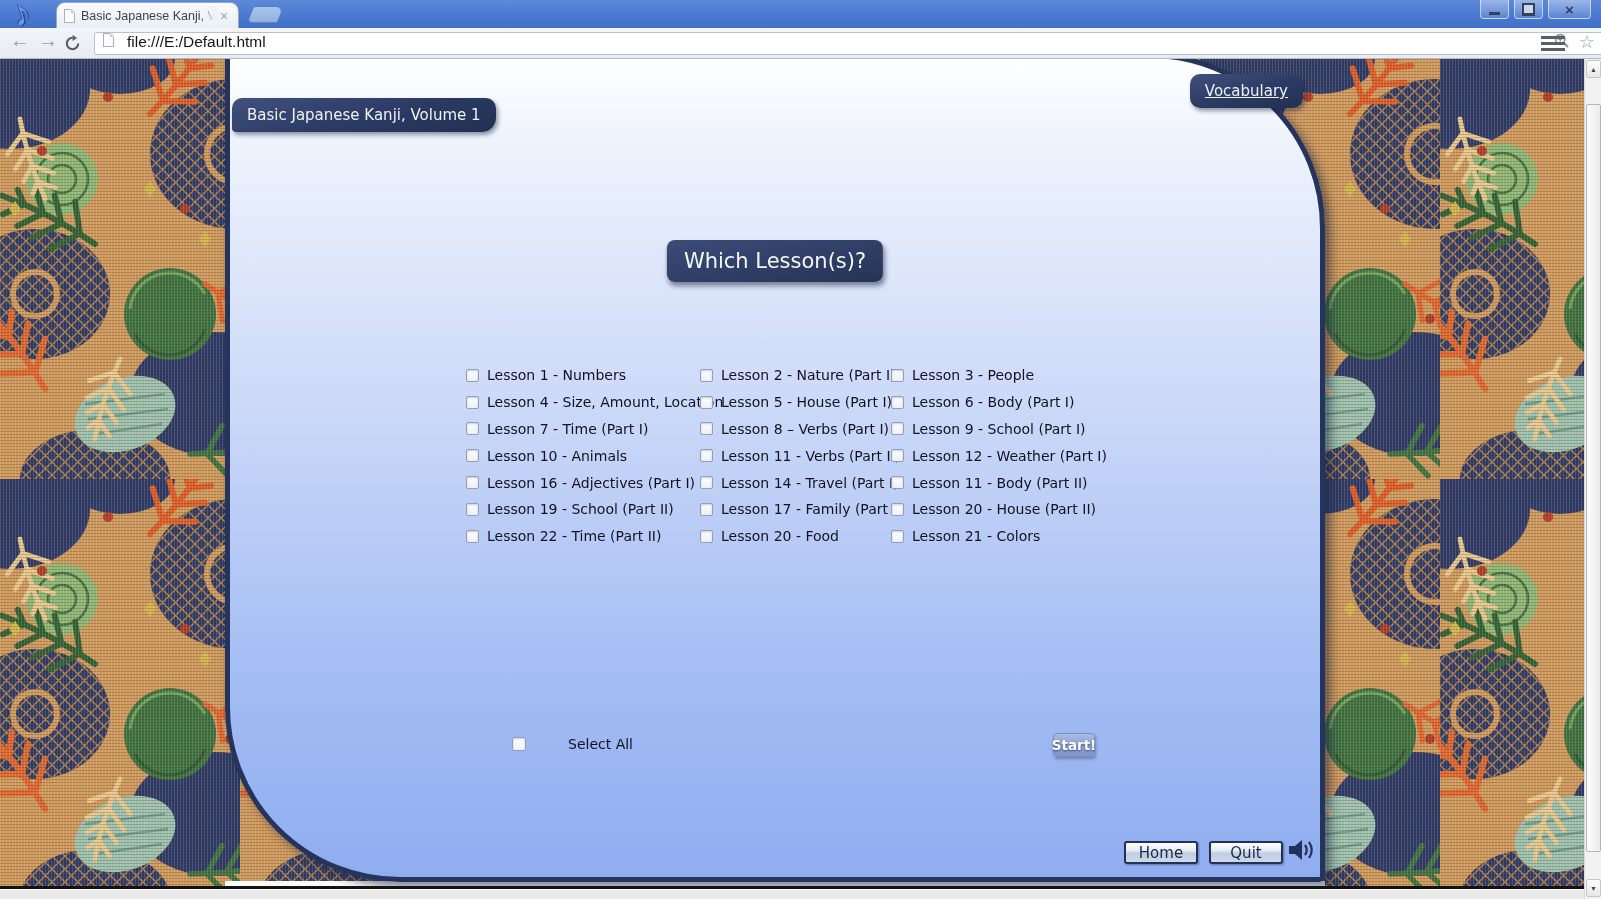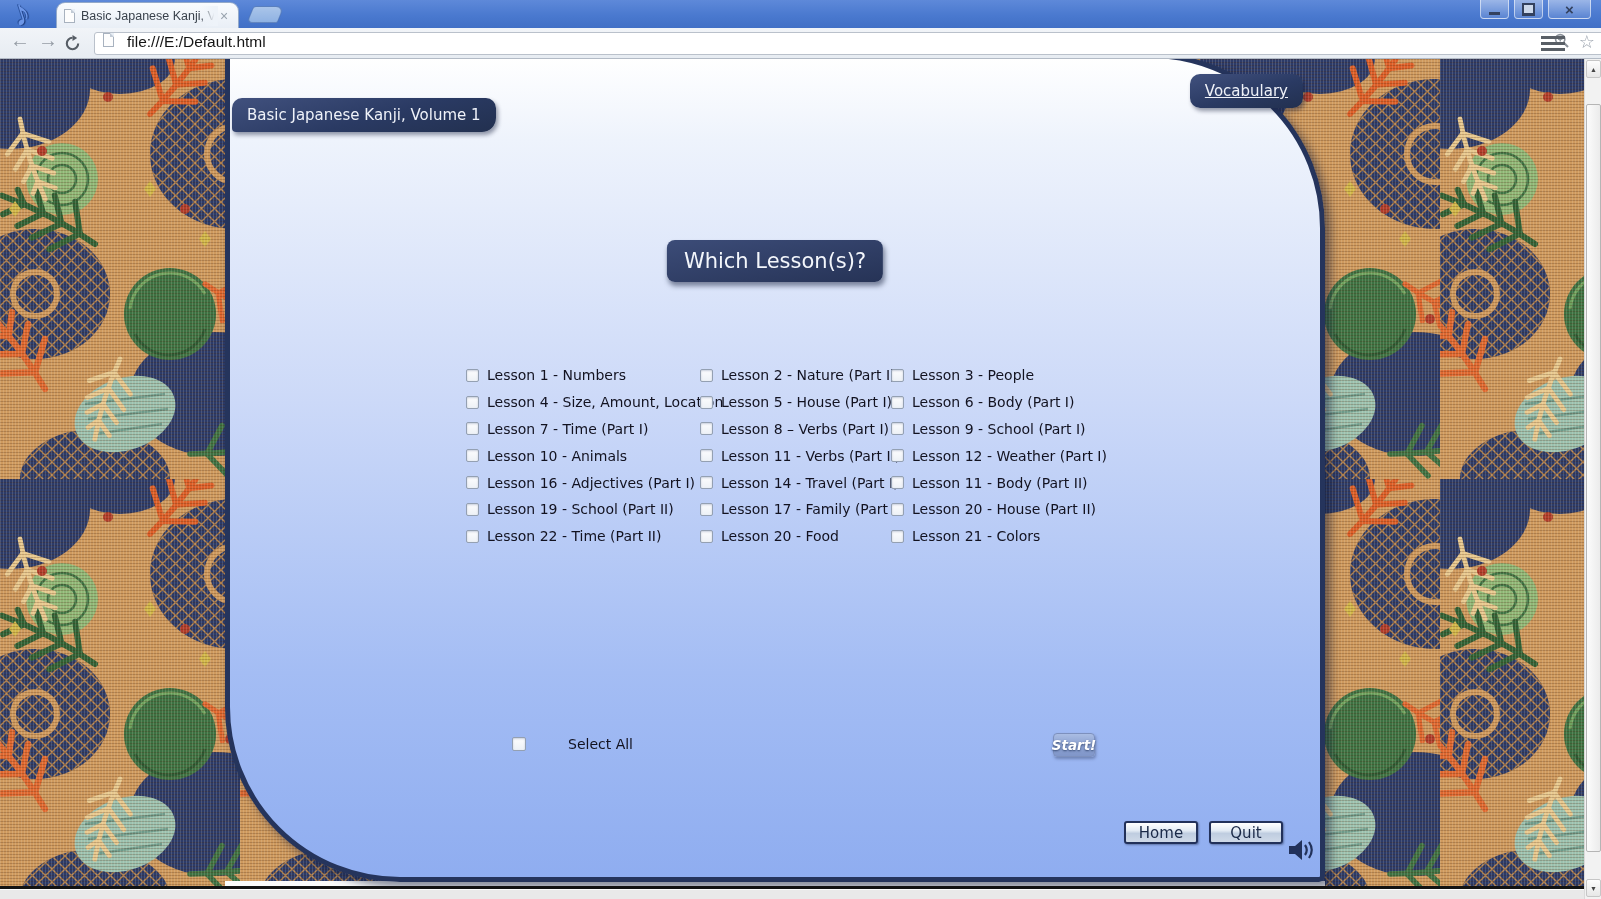--- a/index.html
+++ b/index.html
@@ -77,26 +77,26 @@
   .cb{width:13px;height:13px;border:1px solid #94a0b2;border-radius:2px;flex:none;margin-right:8px;
     background:linear-gradient(#fdfdfe,#edf1f6);box-shadow:inset 0 1px 2px rgba(80,100,140,.3);}
   .lesson-label{font-size:14px;color:#121220;white-space:nowrap;}
 
   .select-all{position:absolute;left:282px;top:678px;display:flex;align-items:center;gap:34px;}
   .select-all .cb{width:14px;height:14px;}
 
   .start-btn{position:absolute;left:823px;top:675px;width:42px;height:24px;
     border:1px solid #7d90bd;border-radius:4px;
     background:linear-gradient(#aabde3 0%,#8ca1d0 50%,#8096c9 100%);
-    color:#fff;font-style:italic;font-weight:bold;font-size:13.5px;
+    color:#fff;font-weight:bold;font-size:13.5px;
     display:flex;align-items:center;justify-content:center;
     text-shadow:0 1px 2px rgba(40,60,100,.85);box-shadow:1px 2px 3px rgba(28,38,68,.35);
     font-family:"DejaVu Sans",sans-serif;}
 
-  .sysbtn{position:absolute;top:763px;width:74px;height:23px;border:2px solid #22315a;border-radius:3px;
+  .sysbtn{position:absolute;top:783px;width:74px;height:23px;border:2px solid #22315a;border-radius:3px;
     background:linear-gradient(180deg,#ffffff 0%,#e3ebf4 40%,#bfcde0 55%,#cfdae8 100%);
     color:#1a2947;font-size:15px;display:flex;align-items:center;justify-content:center;
     box-shadow:1px 1px 2px rgba(18,28,58,.4);font-family:"DejaVu Sans",sans-serif;}
   .sysbtn.home{left:894px;}
   .sysbtn.quit{left:979px;}
   .speaker{position:absolute;left:1057px;top:780px;}
 
   
   .vscroll{position:absolute;left:1584px;top:59px;width:17px;height:840px;background:#f2f2f2;border-left:1px solid #dadada;}
   .sbtn{position:absolute;left:1px;width:15px;height:18px;background:linear-gradient(#fdfdfd,#e7e7e7);

